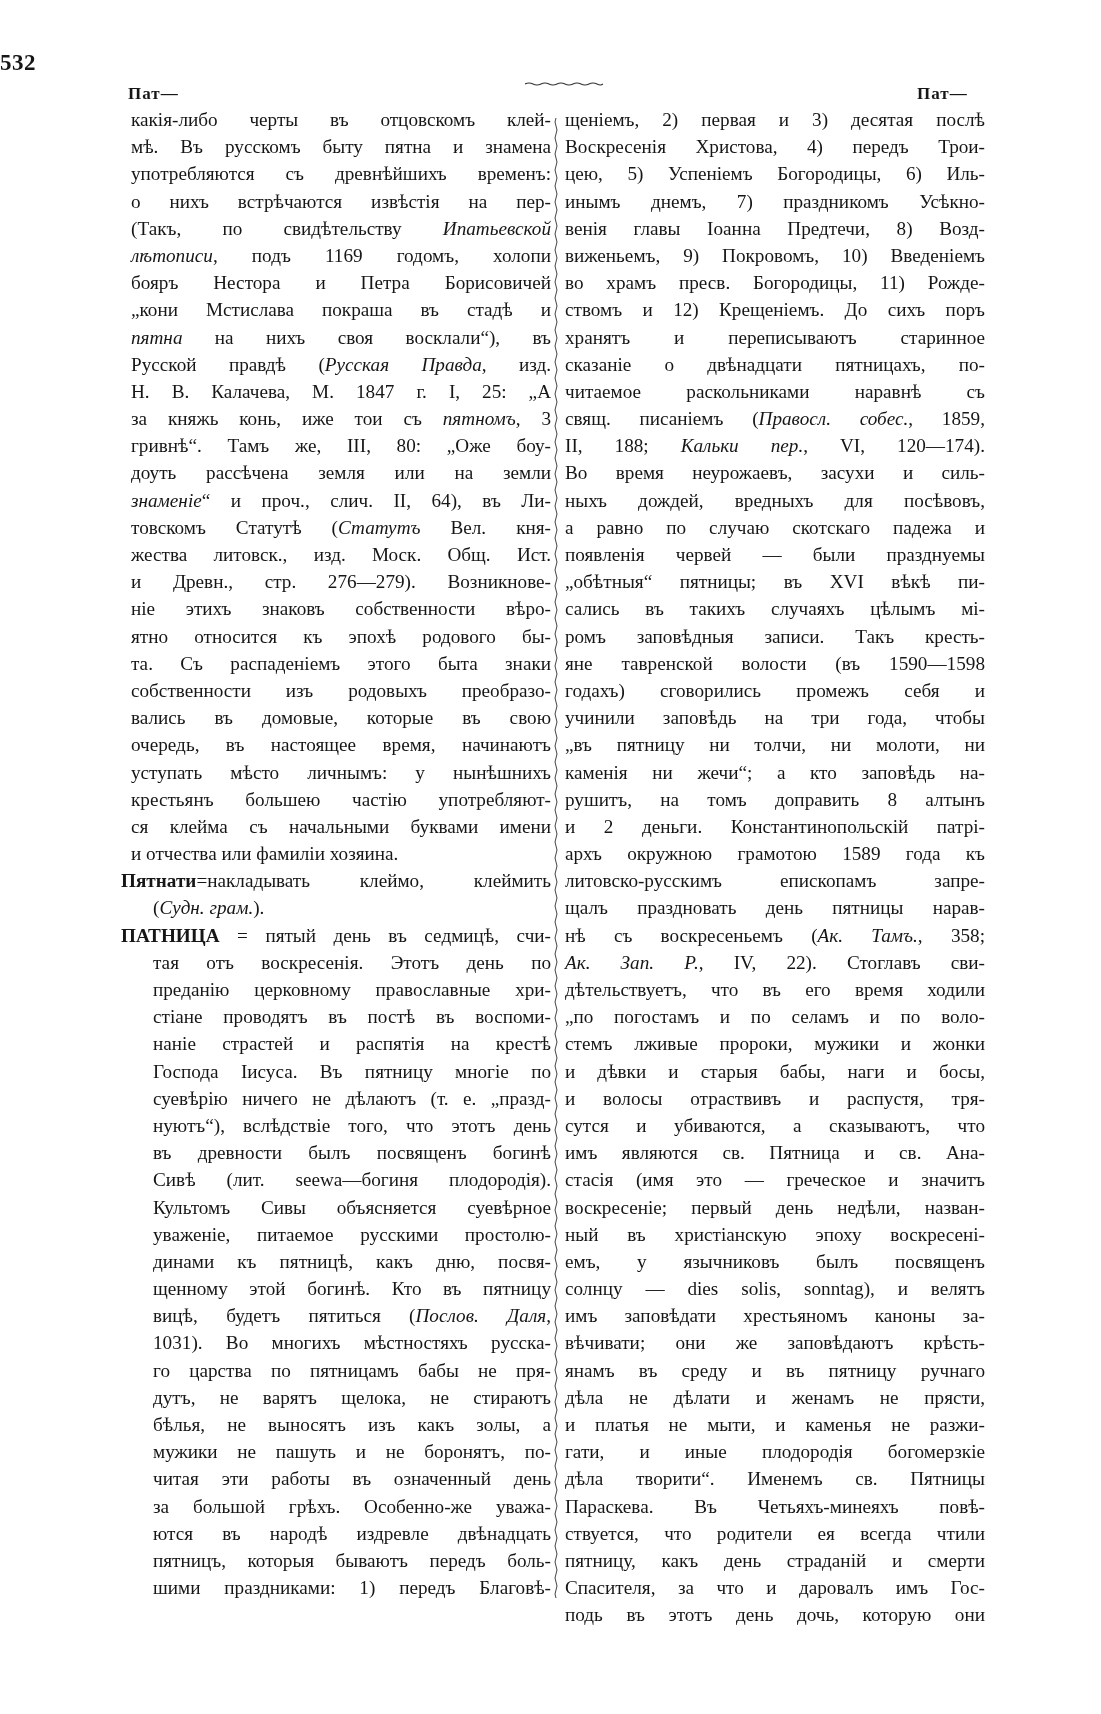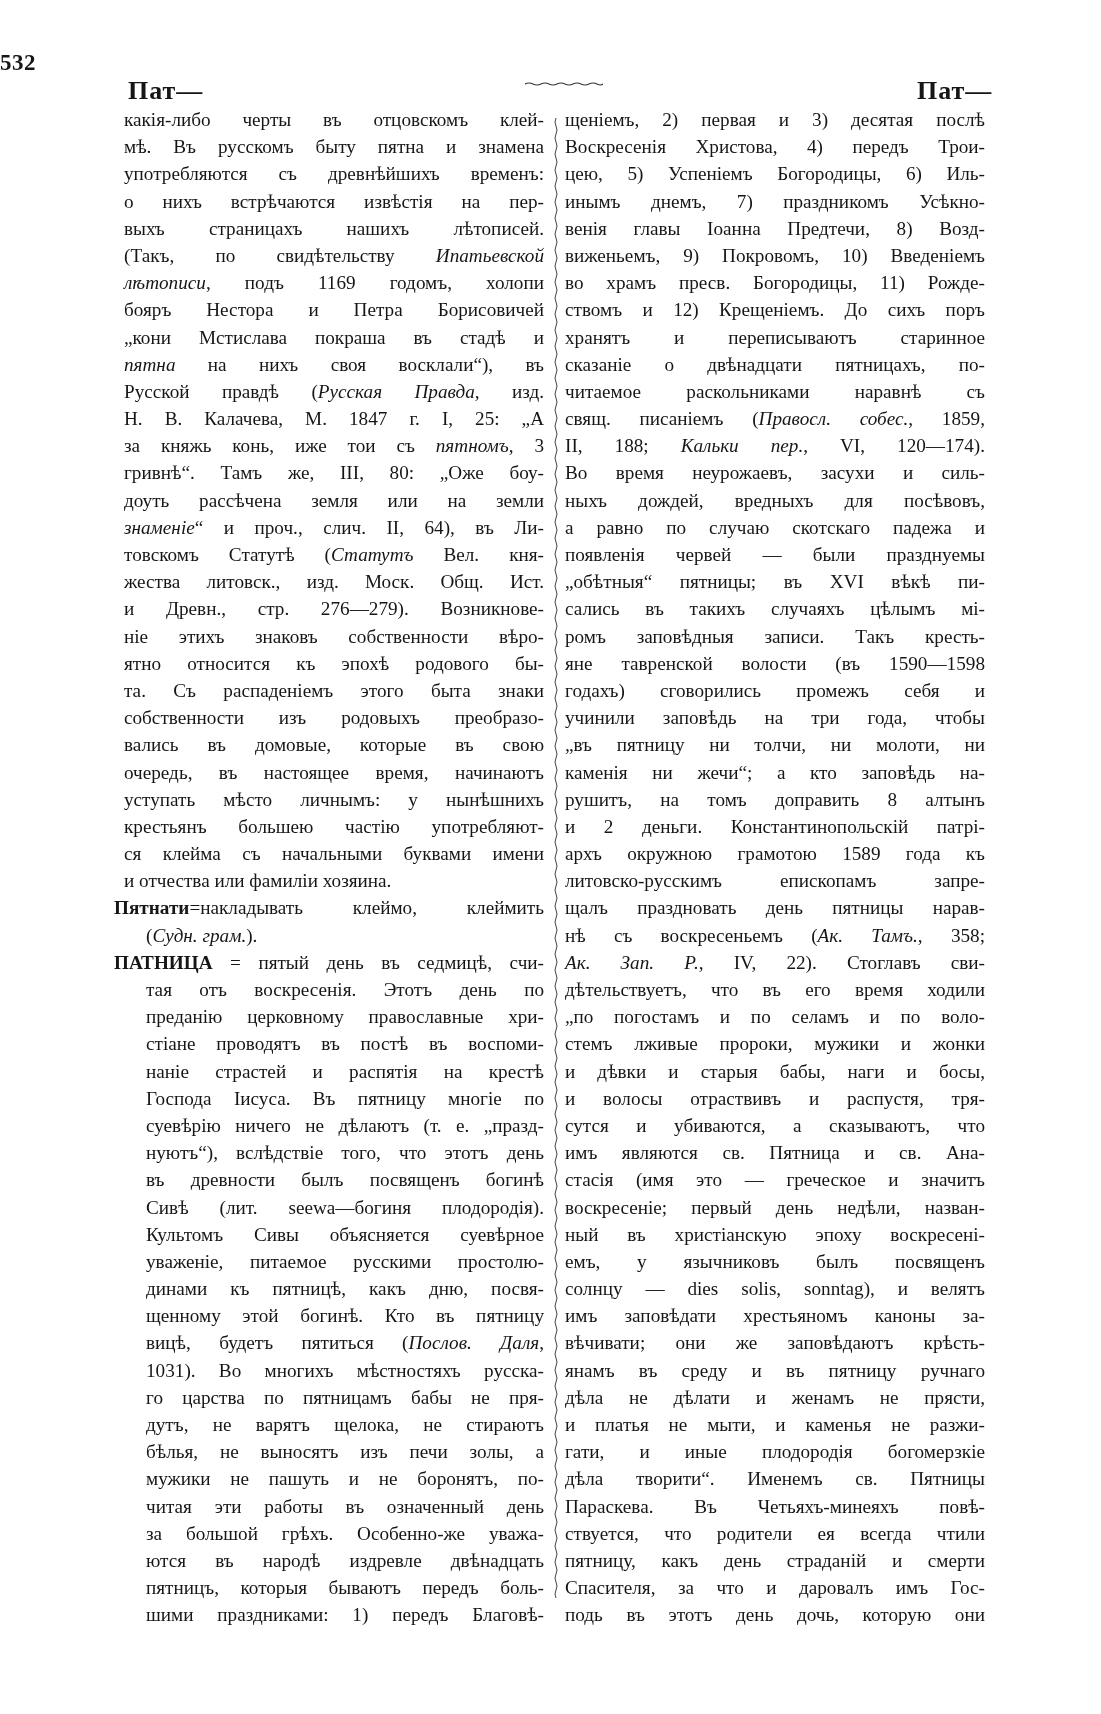--- a/index.html
+++ b/index.html
@@ -1,26 +1,26 @@
 <!DOCTYPE html>
 <html><head>
 <meta charset="utf-8">
 <style>
   html, body { margin: 0; padding: 0; background: #ffffff; }
   body { width: 1101px; height: 1714px; position: relative; overflow: hidden;
          font-family: "DejaVu Serif", "Liberation Serif", serif; color: #161616; }
   .page-number { position: absolute; top: 50px; left: 0; width: 876px; text-align: left;
                  font-family: "Liberation Serif", serif; font-weight: bold; font-size: 23px; letter-spacing: 0.5px; }
   .page-number-rule { position: absolute; top: 82px; left: 525px; width: 78px; height: 4px; }
-  .running-head { position: absolute; top: 76px; font-family: "Liberation Serif", serif;
-                  font-weight: bold; font-size: 26px; letter-spacing: 1px; }
+  .running-head { position: absolute; top: 84px; font-family: "Liberation Serif", serif;
+                  font-weight: bold; font-size: 17px; letter-spacing: 1px; }
   .running-head.left { left: 128px; }
   .running-head.right { left: 917px; }
   .column { position: absolute; top: 106px; width: 420px; }
-  .column.left { left: 124px; }
+  .column.left { left: 131px; }
   .column.right { left: 565px; }
   .line { height: 27.2px; line-height: 27.2px; font-size: 19.2px; white-space: nowrap;
           text-align: justify; text-align-last: justify; overflow: visible;
           font-family: "Liberation Serif", serif; }
   .line.last { text-align-last: left; }
   .line.indent { padding-left: 22px; }
   .line.hang { margin-left: -10px; }
   .it { font-style: italic; }
   .bd { font-weight: bold; font-family: Liberation Serif, serif; }
   .divider { position: absolute; left: 553px; top: 118px; width: 6px; height: 1480px; }
@@ -33,21 +33,20 @@
   <path d="M0 2 Q4 0 8 2 T16 2 T24 2 T32 2 T40 2 T48 2 T56 2 T64 2 T72 2 T78 2" stroke="#333" stroke-width="1.2" fill="none"></path>
 </svg>
 <div class="running-head left">Пат—</div>
 <div class="running-head right">Пат—</div>
 
 <div class="column left" id="col-left">
     <div class="line"><span>какія-либо черты въ отцовскомъ клей-</span></div>
     <div class="line"><span>мѣ. Въ русскомъ быту пятна и знамена</span></div>
     <div class="line"><span>употребляются съ древнѣйшихъ временъ:</span></div>
     <div class="line"><span>о нихъ встрѣчаются извѣстія на пер-</span></div>
-    <div class="line"><span>выхъ страницахъ нашихъ лѣтописей.</span></div>
     <div class="line"><span>(Такъ, по свидѣтельству </span><span class="it">Ипатьевской</span></div>
     <div class="line"><span class="it">лѣтописи</span><span>, подъ 1169 годомъ, холопи</span></div>
     <div class="line"><span>бояръ Нестора и Петра Борисовичей</span></div>
     <div class="line"><span>„кони Мстислава покраша въ стадѣ и</span></div>
     <div class="line"><span class="it">пятна</span><span> на нихъ своя восклали“), въ</span></div>
     <div class="line"><span>Русской правдѣ (</span><span class="it">Русская Правда</span><span>, изд.</span></div>
     <div class="line"><span>Н. В. Калачева, М. 1847 г. I, 25: „А</span></div>
     <div class="line"><span>за княжь конь, иже тои съ </span><span class="it">пятномъ</span><span>, 3</span></div>
     <div class="line"><span>гривнѣ“. Тамъ же, III, 80: „Оже боу-</span></div>
     <div class="line"><span>доуть рассѣчена земля или на земли</span></div>
@@ -78,21 +77,21 @@
     <div class="line indent"><span>въ древности былъ посвященъ богинѣ</span></div>
     <div class="line indent"><span>Сивѣ (лит. seewa—богиня плодородія).</span></div>
     <div class="line indent"><span>Культомъ Сивы объясняется суевѣрное</span></div>
     <div class="line indent"><span>уваженіе, питаемое русскими простолю-</span></div>
     <div class="line indent"><span>динами къ пятницѣ, какъ дню, посвя-</span></div>
     <div class="line indent"><span>щенному этой богинѣ. Кто въ пятницу</span></div>
     <div class="line indent"><span>вицѣ, будетъ пятиться (</span><span class="it">Послов. Даля</span><span>,</span></div>
     <div class="line indent"><span>1031). Во многихъ мѣстностяхъ русска-</span></div>
     <div class="line indent"><span>го царства по пятницамъ бабы не пря-</span></div>
     <div class="line indent"><span>дутъ, не варятъ щелока, не стираютъ</span></div>
-    <div class="line indent"><span>бѣлья, не выносятъ изъ печи золы, а</span></div>
+    <div class="line indent"><span>бѣлья, не выносятъ изъ какъ золы, а</span></div>
     <div class="line indent"><span>мужики не пашуть и не боронятъ, по-</span></div>
     <div class="line indent"><span>читая эти работы въ означенный день</span></div>
     <div class="line indent"><span>за большой грѣхъ. Особенно-же уважа-</span></div>
     <div class="line indent"><span>ются въ народѣ издревле двѣнадцать</span></div>
     <div class="line indent"><span>пятницъ, которыя бываютъ передъ боль-</span></div>
     <div class="line indent"><span>шими праздниками: 1) передъ Благовѣ-</span></div>
   </div>
 
 <svg class="divider" viewBox="0 0 6 1480" preserveAspectRatio="none">
   <path id="divpath" d="M3 0 Q1 4 3 8 Q5 12 3 16 Q1 20 3 24 Q5 28 3 32 Q1 36 3 40 Q5 44 3 48 Q1 52 3 56 Q5 60 3 64 Q1 68 3 72 Q5 76 3 80 Q1 84 3 88 Q5 92 3 96 Q1 100 3 104 Q5 108 3 112 Q1 116 3 120 Q5 124 3 128 Q1 132 3 136 Q5 140 3 144 Q1 148 3 152 Q5 156 3 160 Q1 164 3 168 Q5 172 3 176 Q1 180 3 184 Q5 188 3 192 Q1 196 3 200 Q5 204 3 208 Q1 212 3 216 Q5 220 3 224 Q1 228 3 232 Q5 236 3 240 Q1 244 3 248 Q5 252 3 256 Q1 260 3 264 Q5 268 3 272 Q1 276 3 280 Q5 284 3 288 Q1 292 3 296 Q5 300 3 304 Q1 308 3 312 Q5 316 3 320 Q1 324 3 328 Q5 332 3 336 Q1 340 3 344 Q5 348 3 352 Q1 356 3 360 Q5 364 3 368 Q1 372 3 376 Q5 380 3 384 Q1 388 3 392 Q5 396 3 400 Q1 404 3 408 Q5 412 3 416 Q1 420 3 424 Q5 428 3 432 Q1 436 3 440 Q5 444 3 448 Q1 452 3 456 Q5 460 3 464 Q1 468 3 472 Q5 476 3 480 Q1 484 3 488 Q5 492 3 496 Q1 500 3 504 Q5 508 3 512 Q1 516 3 520 Q5 524 3 528 Q1 532 3 536 Q5 540 3 544 Q1 548 3 552 Q5 556 3 560 Q1 564 3 568 Q5 572 3 576 Q1 580 3 584 Q5 588 3 592 Q1 596 3 600 Q5 604 3 608 Q1 612 3 616 Q5 620 3 624 Q1 628 3 632 Q5 636 3 640 Q1 644 3 648 Q5 652 3 656 Q1 660 3 664 Q5 668 3 672 Q1 676 3 680 Q5 684 3 688 Q1 692 3 696 Q5 700 3 704 Q1 708 3 712 Q5 716 3 720 Q1 724 3 728 Q5 732 3 736 Q1 740 3 744 Q5 748 3 752 Q1 756 3 760 Q5 764 3 768 Q1 772 3 776 Q5 780 3 784 Q1 788 3 792 Q5 796 3 800 Q1 804 3 808 Q5 812 3 816 Q1 820 3 824 Q5 828 3 832 Q1 836 3 840 Q5 844 3 848 Q1 852 3 856 Q5 860 3 864 Q1 868 3 872 Q5 876 3 880 Q1 884 3 888 Q5 892 3 896 Q1 900 3 904 Q5 908 3 912 Q1 916 3 920 Q5 924 3 928 Q1 932 3 936 Q5 940 3 944 Q1 948 3 952 Q5 956 3 960 Q1 964 3 968 Q5 972 3 976 Q1 980 3 984 Q5 988 3 992 Q1 996 3 1000 Q5 1004 3 1008 Q1 1012 3 1016 Q5 1020 3 1024 Q1 1028 3 1032 Q5 1036 3 1040 Q1 1044 3 1048 Q5 1052 3 1056 Q1 1060 3 1064 Q5 1068 3 1072 Q1 1076 3 1080 Q5 1084 3 1088 Q1 1092 3 1096 Q5 1100 3 1104 Q1 1108 3 1112 Q5 1116 3 1120 Q1 1124 3 1128 Q5 1132 3 1136 Q1 1140 3 1144 Q5 1148 3 1152 Q1 1156 3 1160 Q5 1164 3 1168 Q1 1172 3 1176 Q5 1180 3 1184 Q1 1188 3 1192 Q5 1196 3 1200 Q1 1204 3 1208 Q5 1212 3 1216 Q1 1220 3 1224 Q5 1228 3 1232 Q1 1236 3 1240 Q5 1244 3 1248 Q1 1252 3 1256 Q5 1260 3 1264 Q1 1268 3 1272 Q5 1276 3 1280 Q1 1284 3 1288 Q5 1292 3 1296 Q1 1300 3 1304 Q5 1308 3 1312 Q1 1316 3 1320 Q5 1324 3 1328 Q1 1332 3 1336 Q5 1340 3 1344 Q1 1348 3 1352 Q5 1356 3 1360 Q1 1364 3 1368 Q5 1372 3 1376 Q1 1380 3 1384 Q5 1388 3 1392 Q1 1396 3 1400 Q5 1404 3 1408 Q1 1412 3 1416 Q5 1420 3 1424 Q1 1428 3 1432 Q5 1436 3 1440 Q1 1444 3 1448 Q5 1452 3 1456 Q1 1460 3 1464 Q5 1468 3 1472 Q1 1476 3 1480" stroke="#444" stroke-width="1" fill="none"></path>

